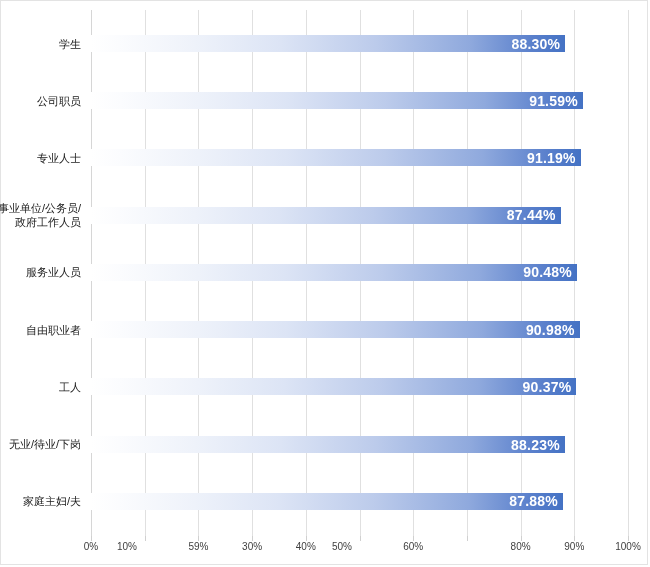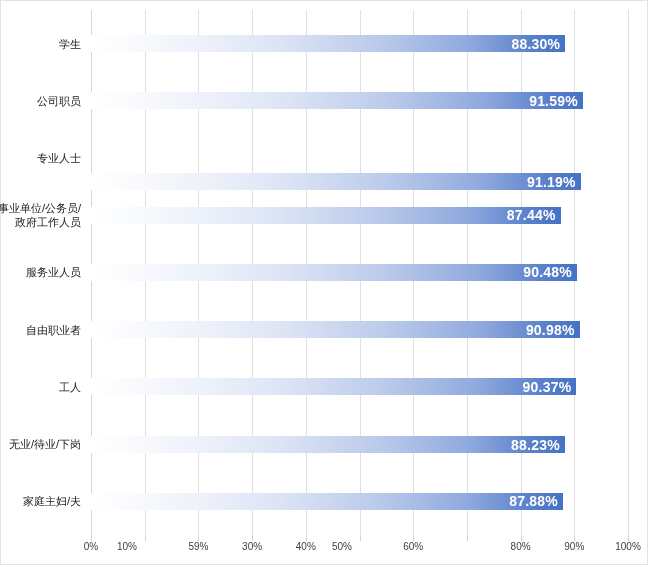--- a/index.html
+++ b/index.html
@@ -141,21 +141,21 @@
           <div class="bar" style="width: 474.171px;">
             <span class="bar-label">88.30%</span>
           </div>
         </div>
         <div class="bar-row" style="top: 82.2px;">
           <div class="bar" style="width: 491.838px;">
             <span class="bar-label">91.59%</span>
           </div>
         </div>
         <div class="bar-row" style="top: 139.4px;">
-          <div class="bar" style="width: 489.69px; margin-top: 24px;">
+          <div class="bar" style="width: 489.69px;">
             <span class="bar-label">91.19%</span>
           </div>
         </div>
         <div class="bar-row" style="top: 196.6px;">
           <div class="bar" style="width: 469.553px;">
             <span class="bar-label">87.44%</span>
           </div>
         </div>
         <div class="bar-row" style="top: 253.8px; text-align: center;">
           <div class="bar" style="width: 485.878px;">

